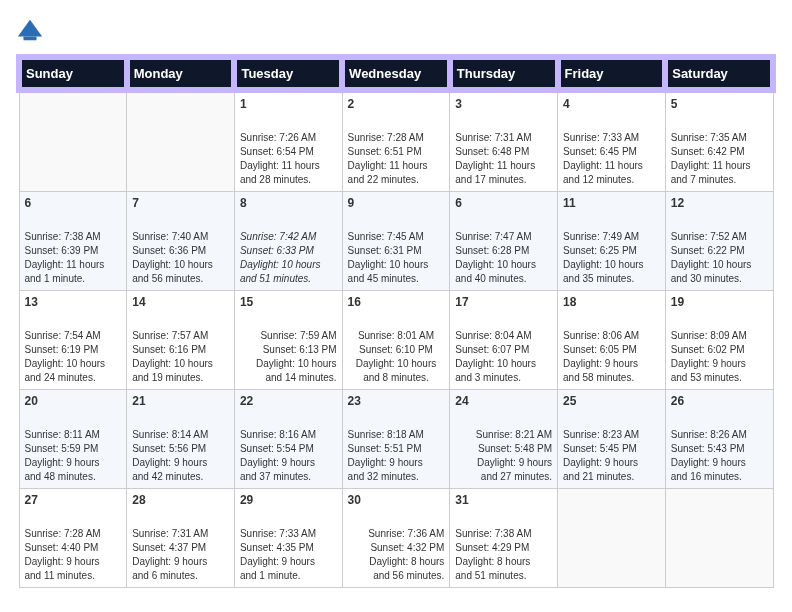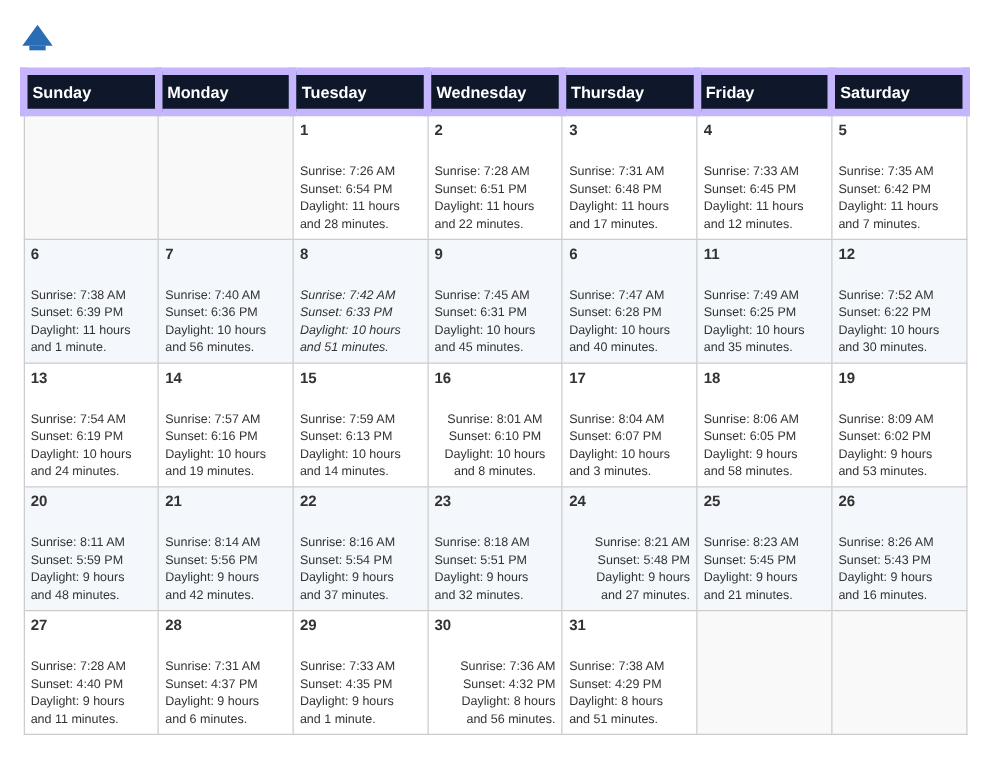--- a/index.html
+++ b/index.html
@@ -222,21 +222,21 @@
         </td>
         <td>
           <span class="day-number">14</span>
           <div class="day-info" style="white-space: pre-line;">Sunrise: 7:57 AM
 Sunset: 6:16 PM
 Daylight: 10 hours
 and 19 minutes.</div>
         </td>
         <td>
           <span class="day-number">15</span>
-          <div class="day-info" style="white-space: pre-line;">Sunrise: 7:59 AM
+          <div class="day-info" style="white-space: pre-line; text-align: right;">Sunrise: 7:59 AM
 Sunset: 6:13 PM
 Daylight: 10 hours
 and 14 minutes.</div>
         </td>
         <td>
           <span class="day-number">16</span>
           <div class="day-info" style="white-space: pre-line; text-align: center;">Sunrise: 8:01 AM
 Sunset: 6:10 PM
 Daylight: 10 hours
 and 8 minutes.</div>

